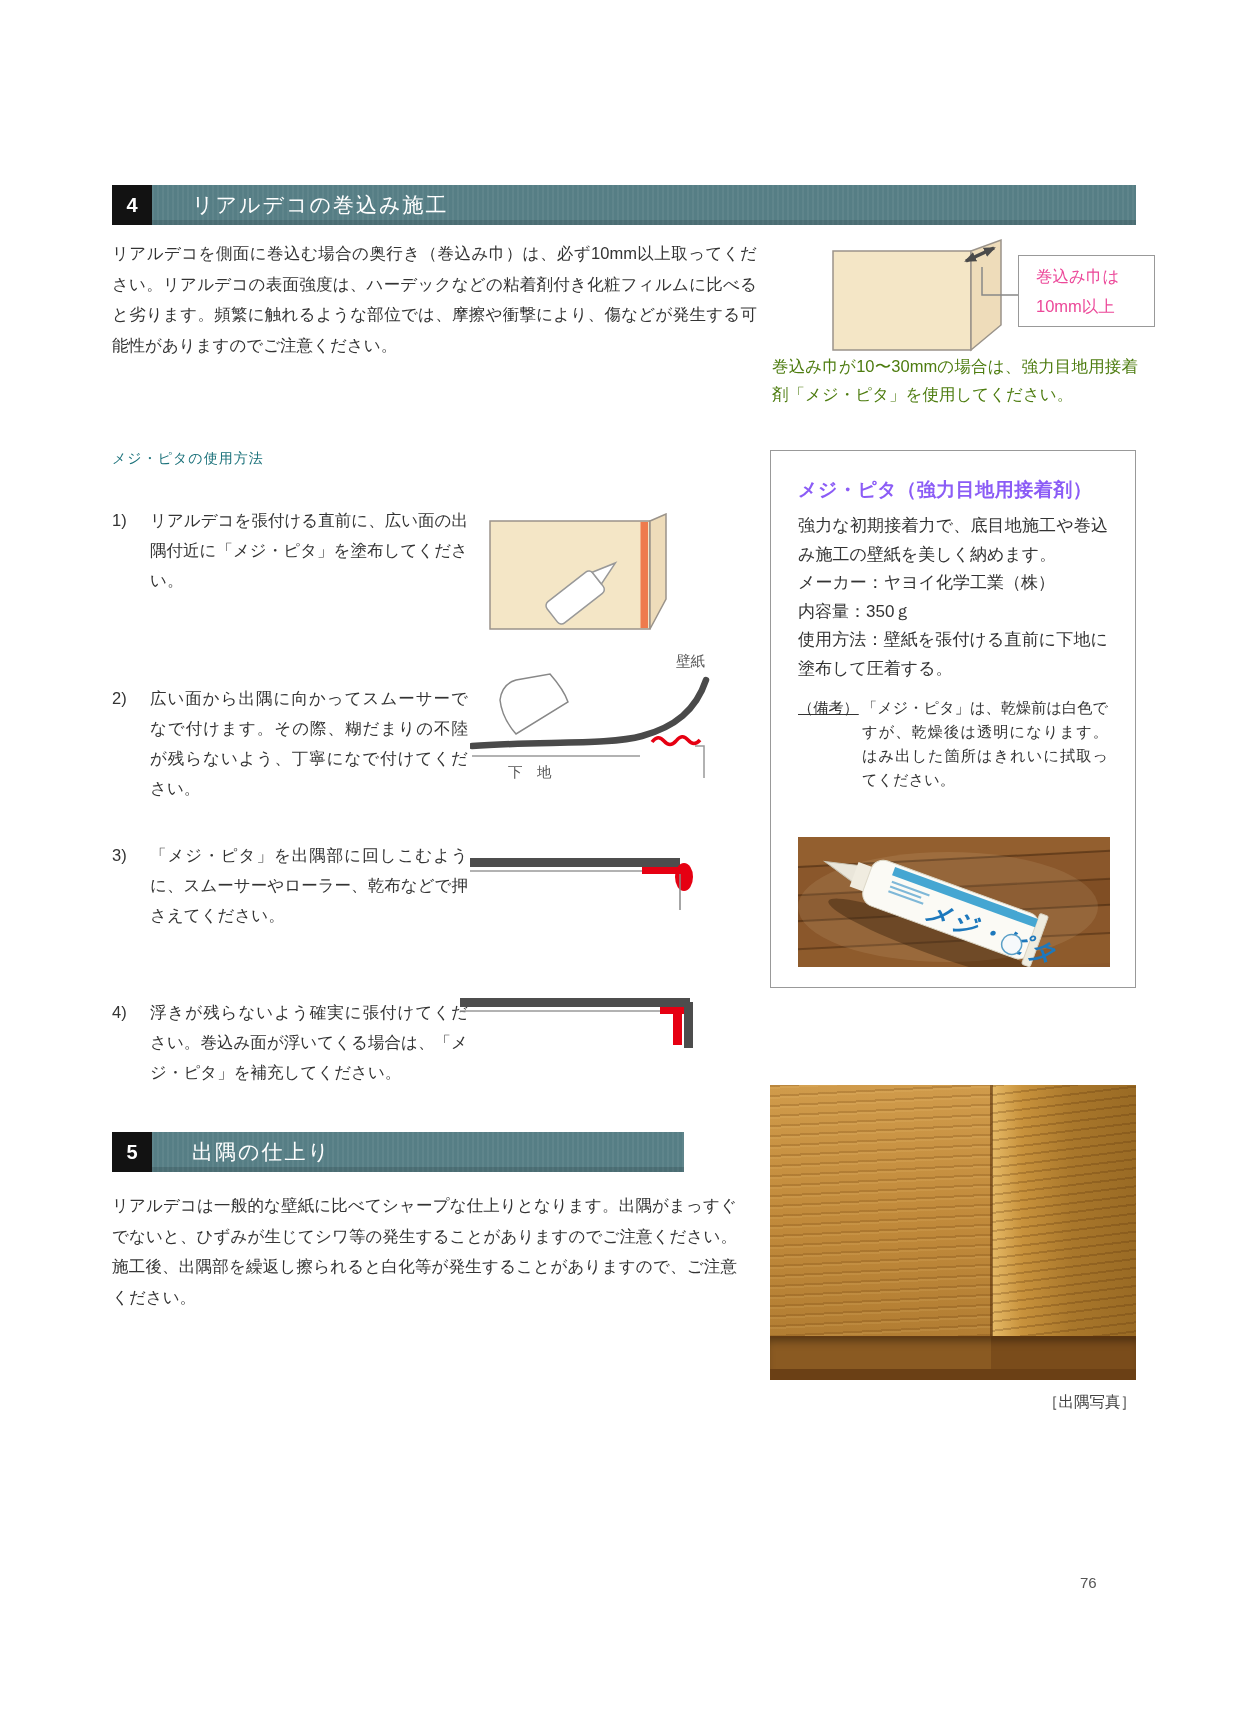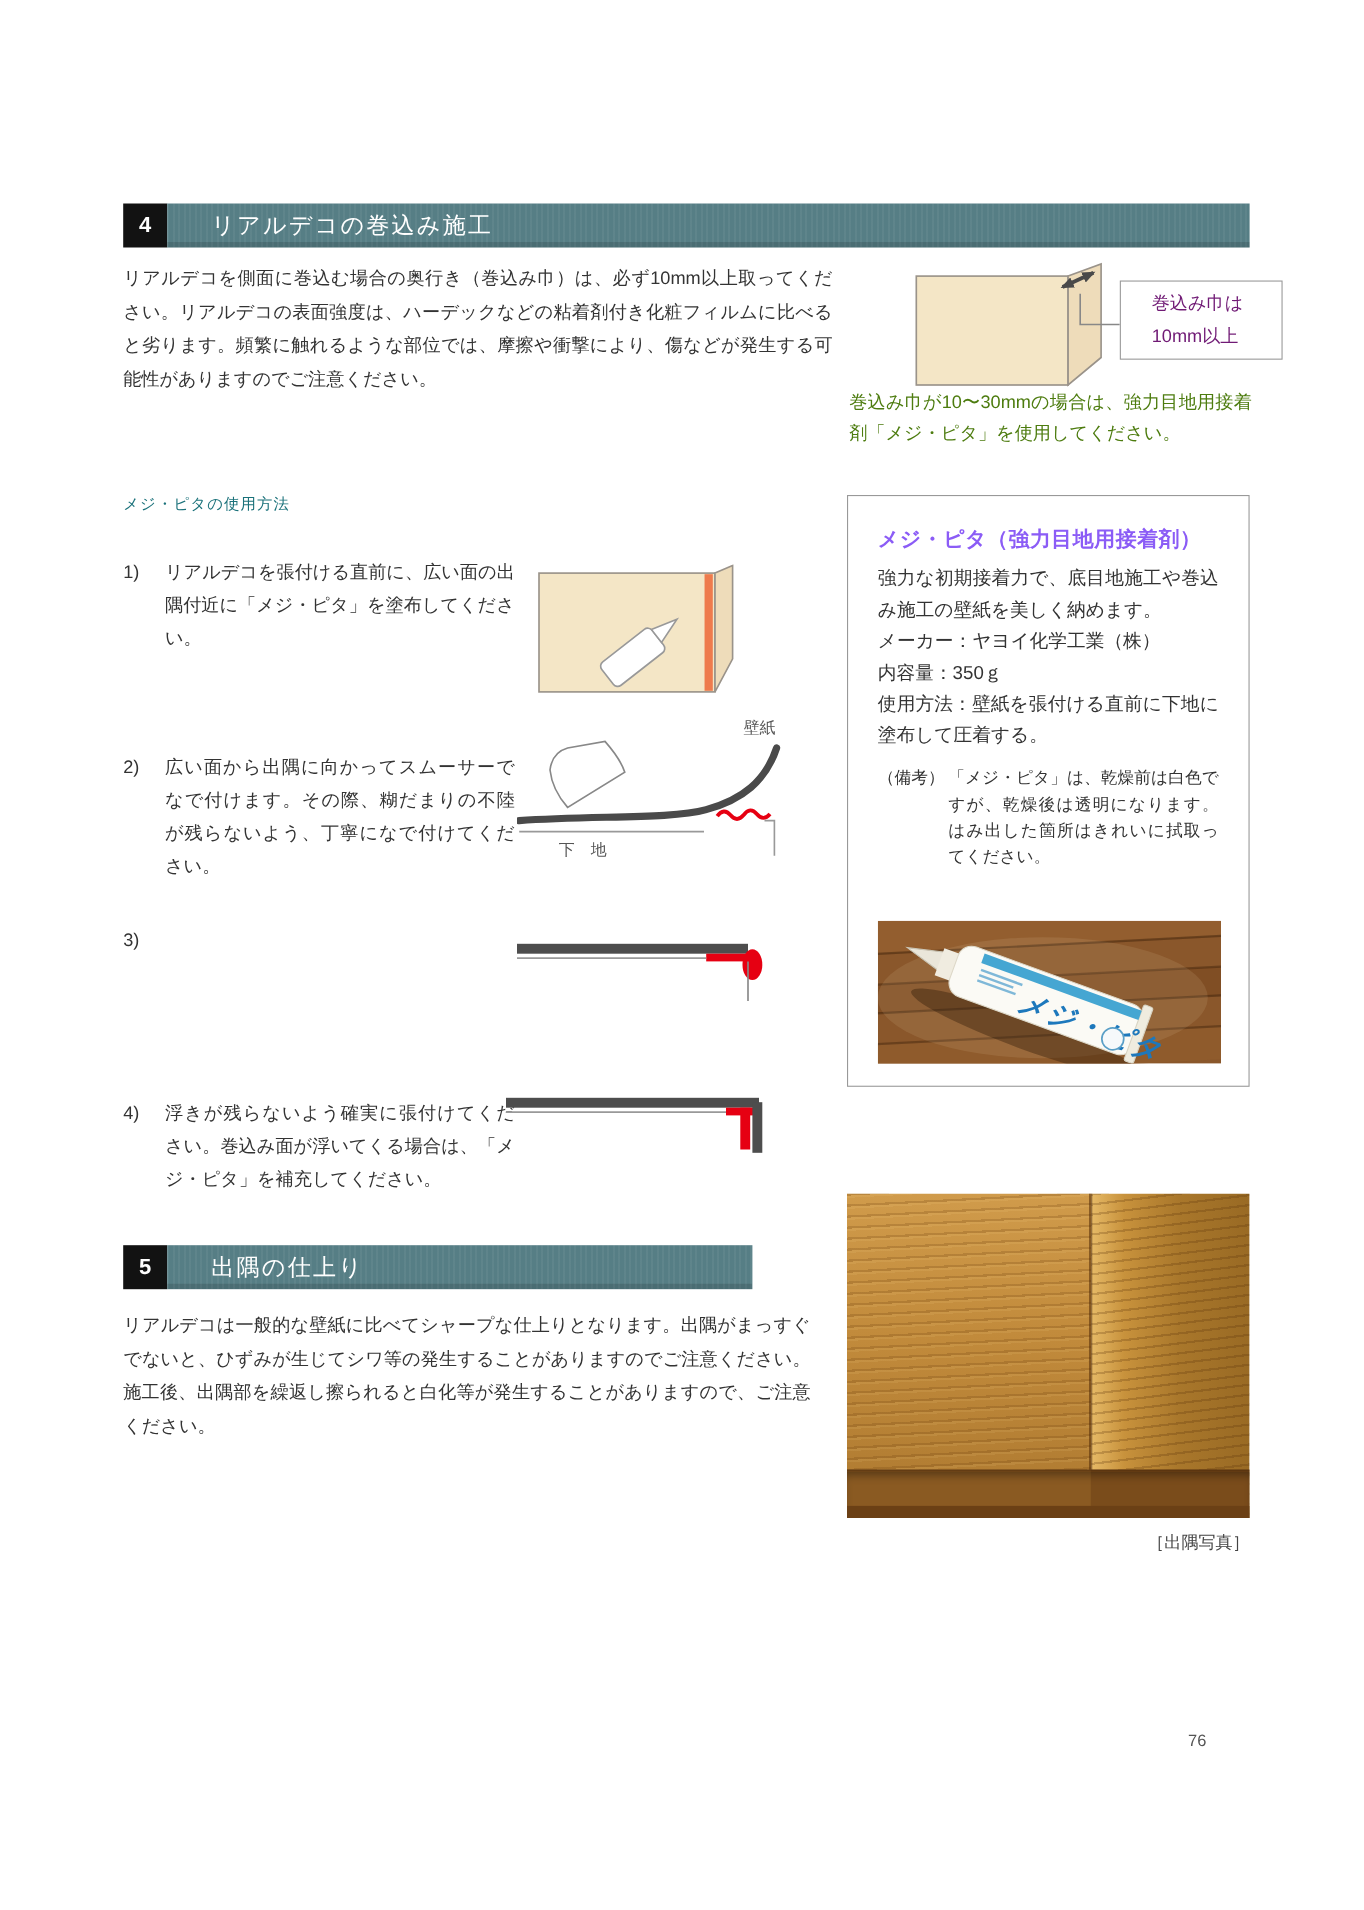--- a/index.html
+++ b/index.html
@@ -21,28 +21,28 @@
   .teal-heading{position:absolute;font-size:14px;font-weight:normal;color:#1a717a;letter-spacing:1px;}
   .caption{position:absolute;font-size:16.5px;line-height:28px;color:#4d7c0f;text-align:justify;}
   
   .step{position:absolute;left:112px;width:360px;font-size:16.5px;line-height:30px;color:#333;}
   .step-num{position:absolute;left:0;top:0;}
   .step-text{margin-left:38px;width:318px;text-align:justify;}
   
   .diag{position:absolute;}
   .diag-label-box{position:absolute;left:1018px;top:255px;width:118px;height:70px;
     border:1.5px solid #999;background:#fff;display:flex;flex-direction:column;justify-content:center;
-    padding-left:28px;font-size:16.5px;line-height:30px;color:#701a75;}
+    padding-left:17px;font-size:16.5px;line-height:30px;color:#ec4899;}
   
   .info-box{position:absolute;left:770px;top:450px;width:366px;height:538px;
     border:1.5px solid #999;background:#fff;box-sizing:border-box;padding:26px 27px 0 27px;}
   .info-title{font-size:19px;font-weight:bold;color:#8b5cf6;margin:0 0 9px 0;letter-spacing:.5px;}
   .info-body{font-size:17px;line-height:28.5px;color:#333;text-align:justify;}
   .info-note{display:flex;margin-top:13px;font-size:15.2px;line-height:24px;color:#333;}
-  .info-note .note-label{width:64px;flex:none;}
+  .info-note .note-label{width:64px;flex:none;text-decoration:underline;}
   .info-note .note-text{width:248px;text-align:justify;}
   .product-photo{position:absolute;left:27px;top:386px;width:312px;height:130px;overflow:hidden;}
   
   .wood-photo{position:absolute;left:770px;top:1085px;width:366px;height:295px;overflow:hidden;}
   .wood-left{position:absolute;left:0;top:0;width:222px;height:100%;
     background:
       repeating-linear-gradient(177deg,rgba(105,60,12,.22) 0 2px,rgba(255,222,150,.10) 2px 4px,transparent 4px 10px),
       linear-gradient(180deg,#d09b4b 0%,#c18a3b 45%,#ad7930 100%);}
   .wood-right{position:absolute;left:222px;top:0;right:0;height:100%;
     background:
@@ -98,20 +98,21 @@
   <div class="step" style="top:505px;">
     <span class="step-num">1)</span>
     <div class="step-text">リアルデコを張付ける直前に、広い面の出隅付近に「メジ・ピタ」を塗布してください。</div>
   </div>
   <div class="step" style="top:683px;">
     <span class="step-num">2)</span>
     <div class="step-text">広い面から出隅に向かってスムーサーでなで付けます。その際、糊だまりの不陸が残らないよう、丁寧になで付けてください。</div>
   </div>
   <div class="step" style="top:840px;">
     <span class="step-num">3)</span>
+    <div class="step-text">「メジ・ピタ」を出隅部に回しこむように、スムーサーやローラー、乾布などで押さえてください。</div>
   </div>
   <div class="step" style="top:997px;">
     <span class="step-num">4)</span>
     <div class="step-text">浮きが残らないよう確実に張付けてください。巻込み面が浮いてくる場合は、「メジ・ピタ」を補充してください。</div>
   </div>
 
   <svg class="diag" style="left:488px;top:513px;" width="192" height="122" viewBox="0 0 192 122">
     <rect x="2" y="8" width="160" height="108" fill="#f4e6c6" stroke="#9a938a" stroke-width="1.5"></rect>
     <polygon points="162,8 178,1 178,86 162,116" fill="#eedcba" stroke="#9a938a" stroke-width="1.5"></polygon>
     <rect x="152.5" y="9" width="7.5" height="106" fill="#ee7b4d"></rect>

